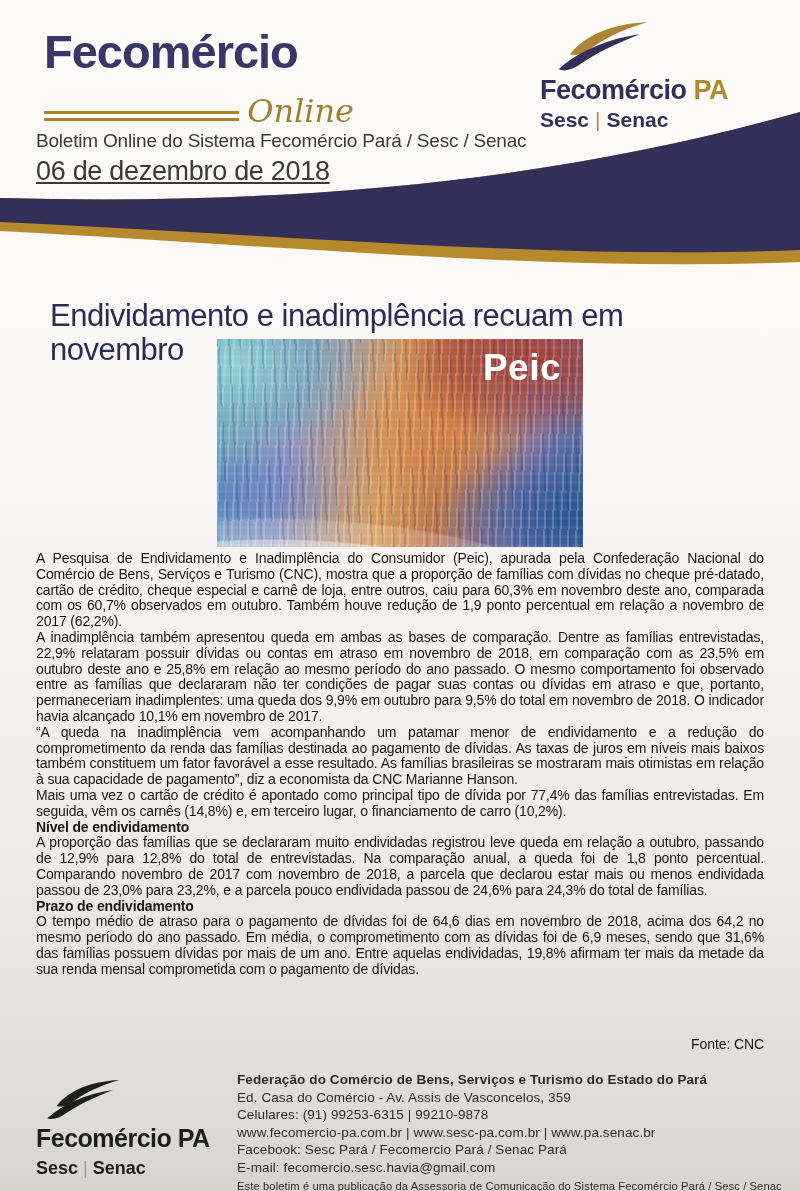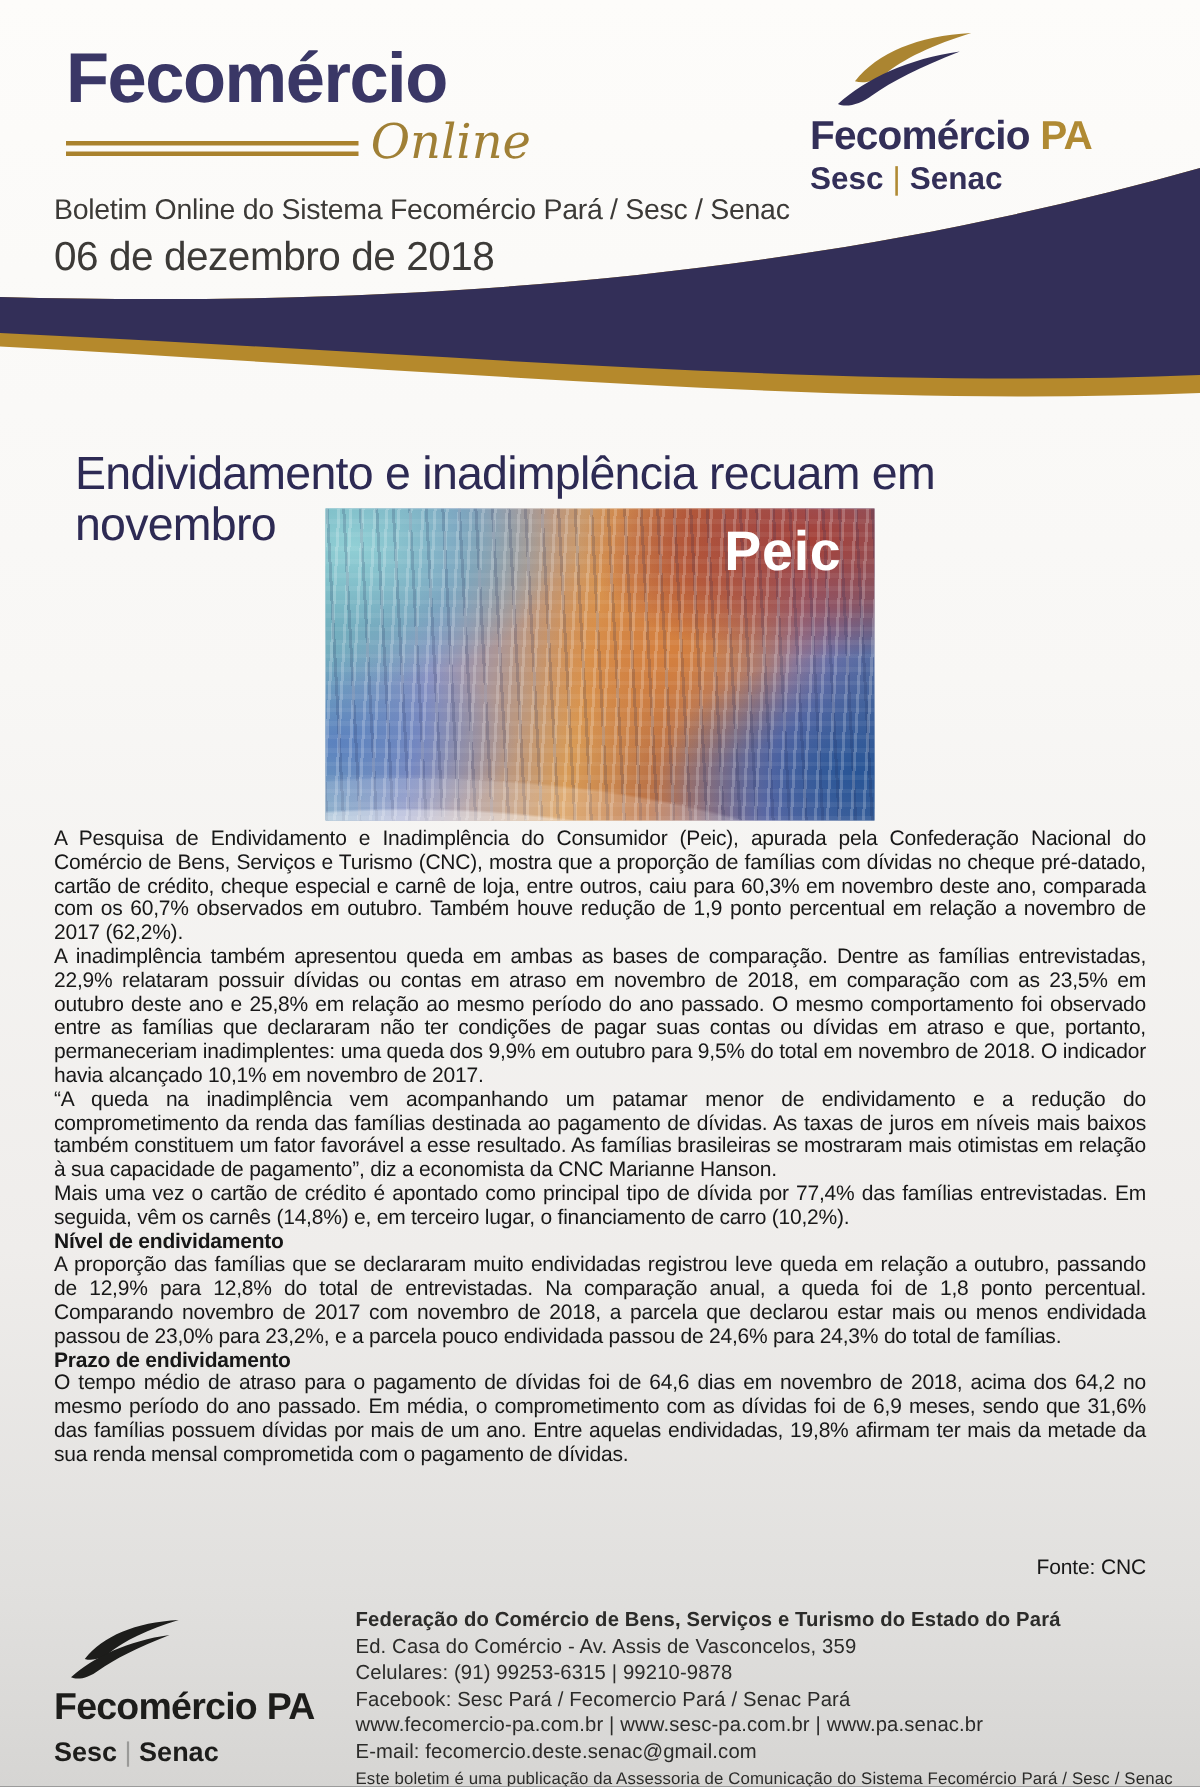--- a/index.html
+++ b/index.html
@@ -2,33 +2,33 @@
 <html lang="pt-BR"><head>
 <meta charset="utf-8">
 <style>
   html,body{margin:0;padding:0;}
   body{font-family:"Liberation Sans",sans-serif;background:#888;}
   .page{position:relative;width:800px;height:1191px;margin:0 auto;overflow:hidden;
     background:linear-gradient(180deg,#fdfcfa 0%,#f8f7f5 38%,#efedeb 70%,#e0dfdd 90%,#d6d5d3 100%);padding-left:45px;}
   
   .logo-left{position:absolute;left:44px;top:28px;width:310px;}
   .logo-left .word{font-size:47px;font-weight:700;letter-spacing:-1px;color:#3a3766;line-height:1;}
-  .logo-left .underrow{display:flex;align-items:flex-end;margin-top:3px;}
+  .logo-left .underrow{display:flex;align-items:flex-end;margin-top:20px;}
   .gold-lines{width:200px;height:4px;border-top:3px solid #a9822e;border-bottom:3px solid #a9822e;margin-bottom:6px;}
   .script{font-family:"DejaVu Serif",serif;font-style:italic;font-size:32px;color:#a08036;line-height:1;margin-left:8px;}
   .logo-right{position:absolute;left:540px;top:22px;width:240px;}
   .logo-right svg{display:block;margin-left:14px;}
   .logo-right .brandline{font-size:27px;font-weight:700;color:#332f58;letter-spacing:-0.5px;line-height:1.05;margin-top:2px;}
   .logo-right .brandline .pa{color:#b08a33;}
   .sescline{font-size:21px;font-weight:700;color:#332f58;letter-spacing:0;margin-top:4px;}
   .sescline .pipe{color:#b08a33;font-weight:400;padding:0 6px;}
   
   .boletim{position:absolute;left:36px;top:130px;color:#3c3a37;}
   .boletim .line1{font-size:19px;letter-spacing:-0.2px;}
-  .boletim .line2{font-size:27px;letter-spacing:-0.3px;margin-top:4px;}
+  .boletim .line2{font-size:27px;letter-spacing:-0.3px;margin-top:4px;text-decoration:underline;}
   
   .wave{position:absolute;left:0;top:0;width:800px;height:280px;pointer-events:none;}
   
   .title{position:absolute;left:50px;top:278px;width:700px;text-align:left;
     font-size:31px;font-weight:400;letter-spacing:-0.5px;line-height:1.12;color:#2d2a54;}
   
   .hero{position:absolute;left:217px;top:339px;width:366px;height:208px;overflow:hidden;
     background:
       radial-gradient(60% 55% at 88% 10%, rgba(168,62,48,0.95) 0%, rgba(168,62,48,0.55) 40%, rgba(168,62,48,0) 70%),
       radial-gradient(50% 60% at 5% 12%, rgba(146,209,214,0.95) 0%, rgba(113,176,190,0.6) 45%, rgba(113,176,190,0) 75%),
@@ -129,19 +129,19 @@
     </div>
     <div class="sescline">
       <span>Sesc</span><span class="pipe">|</span><span>Senac</span>
     </div>
   </div>
 
   <div class="f-info">
     <div class="t">Federação do Comércio de Bens, Serviços e Turismo do Estado do Pará</div>
     <div>Ed. Casa do Comércio - Av. Assis de Vasconcelos, 359</div>
     <div>Celulares: (91) 99253-6315 | 99210-9878</div>
+    <div>www.fecomercio-pa.com.br | www.sesc-pa.com.br | www.pa.senac.br</div>
     <div>Facebook: Sesc Pará / Fecomercio Pará / Senac Pará</div>
-    <div>www.fecomercio-pa.com.br | www.sesc-pa.com.br | www.pa.senac.br</div>
-    <div>E-mail: fecomercio.deste.senac@gmail.com</div>
+    <div>E-mail: fecomercio.sesc.havia@gmail.com</div>
     <div class="small">Este boletim é uma publicação da Assessoria de Comunicação do Sistema Fecomércio Pará / Sesc / Senac</div>
   </div>
 
 </div>
 
 </body></html>

